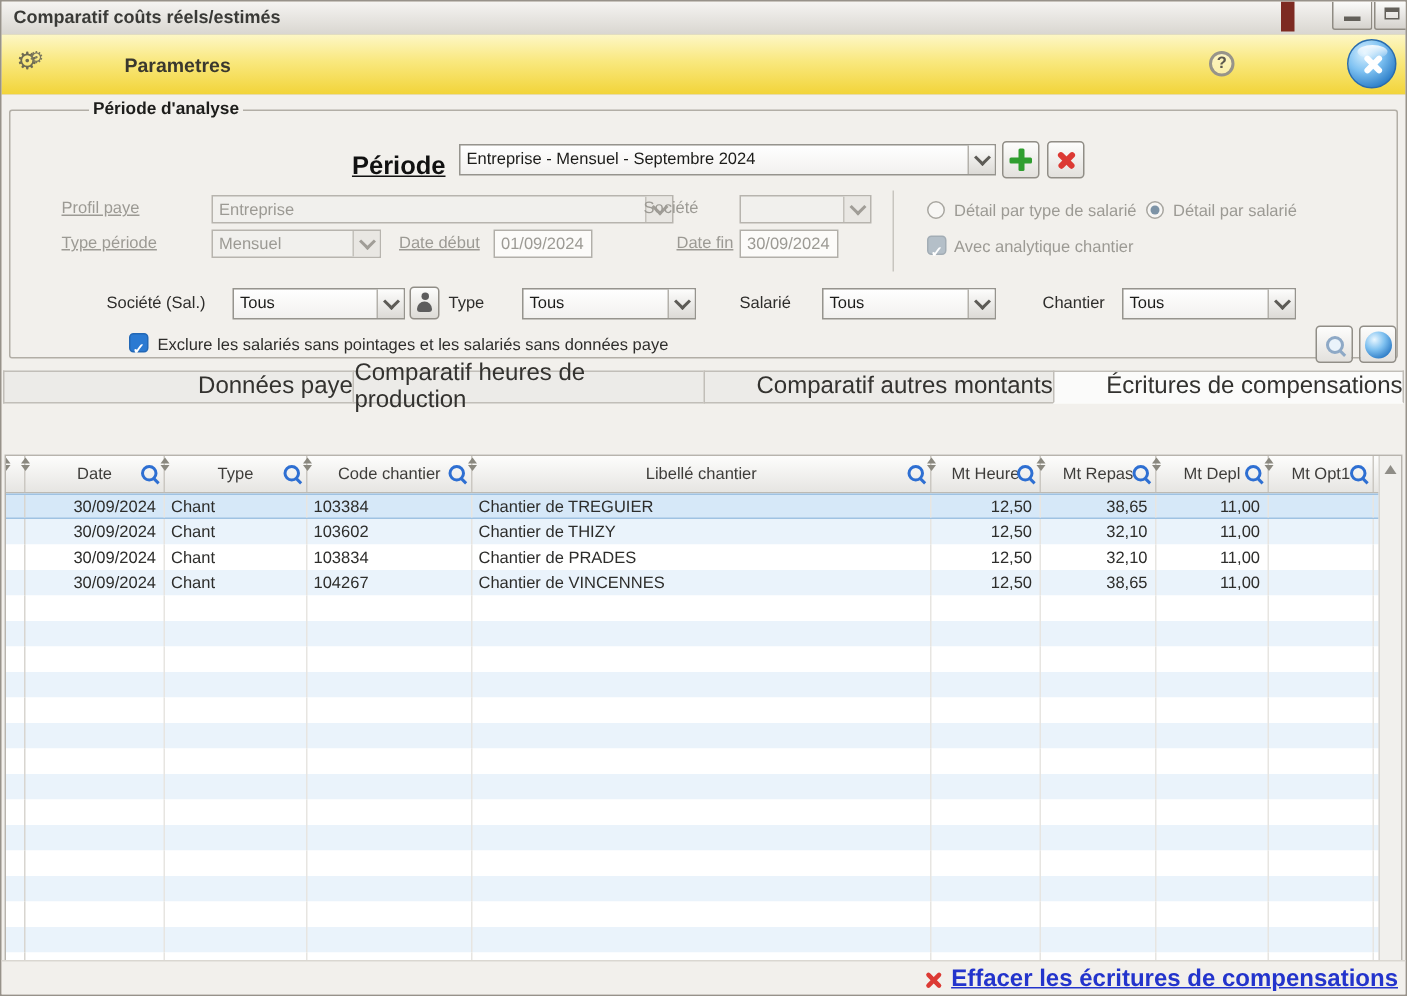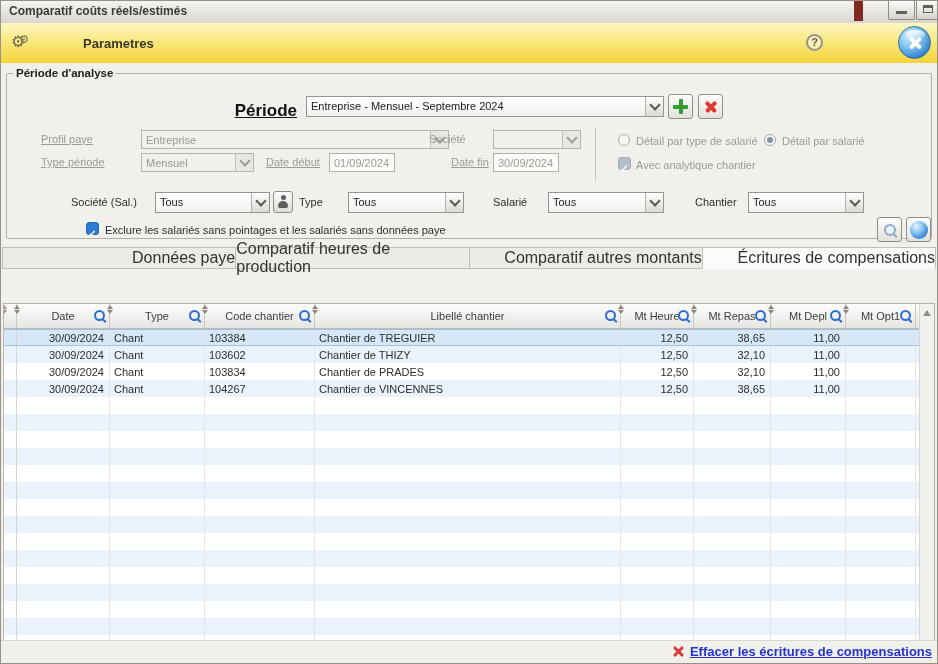--- a/index.html
+++ b/index.html
@@ -125,21 +125,21 @@
   .vscroll{position:absolute;top:0;right:0;width:15px;height:348px;background:#f1f0ed;border-left:1px solid #d8d6d1;box-sizing:border-box;}
   .sarrow{position:absolute;left:3px;width:0;height:0;border-left:4px solid transparent;border-right:4px solid transparent;}
   .sarrow.up{top:6px;border-bottom:6px solid #8f8d87;}
   .sarrow.down{bottom:6px;border-top:6px solid #8f8d87;}
 
   
   .footer{position:absolute;left:0;right:0;bottom:0;height:22px;background:#f2f0ec;border-top:1px solid #dad7d1;}
   .clear{position:absolute;right:5px;top:3px;display:flex;align-items:center;gap:6px;}
   .clear .redx{width:12px;height:12px;}
   .clear .redx::before,.clear .redx::after{width:13px;height:3px;top:4.5px;}
-  .clear-link{font-size:13px;font-weight:bold;color:#2334cc;text-decoration:underline;cursor:pointer;text-align:right;}
+  .clear-link{font-size:16px;font-weight:bold;color:#2334cc;text-decoration:underline;cursor:pointer;text-align:right;}
 </style>
 </head>
 <body>
 
 <div class="window">
 
   <div class="titlebar">
     <span class="title-text">Comparatif coûts réels/estimés</span>
     <span class="maroon-strip"></span>
     <span class="winbtn min"></span>
@@ -151,21 +151,21 @@
     <span class="toolbar-title">Parametres</span>
     <span class="help">?</span>
     <span class="closebtn">
         <span class="xbar a"></span>
         <span class="xbar b"></span>
       </span>
   </div>
 
   <div class="content">
 
-    <fieldset class="period" style="position:absolute;">
+    <fieldset class="period" style="position:absolute;padding-left:46px;">
       <legend>Période d'analyse</legend>
 
       <span class="lbl u bold" style="left:160px;top:22px;width:130px;text-align:right;">Période</span>
       <div class="combo" style="left:299px;top:17px;width:358px;">
         <span class="txt">Entreprise - Mensuel - Septembre 2024</span>
         <span class="drop">
             <span class="chev"></span>
           </span>
       </div>
       <span class="sqbtn" style="left:661px;top:15px;">

